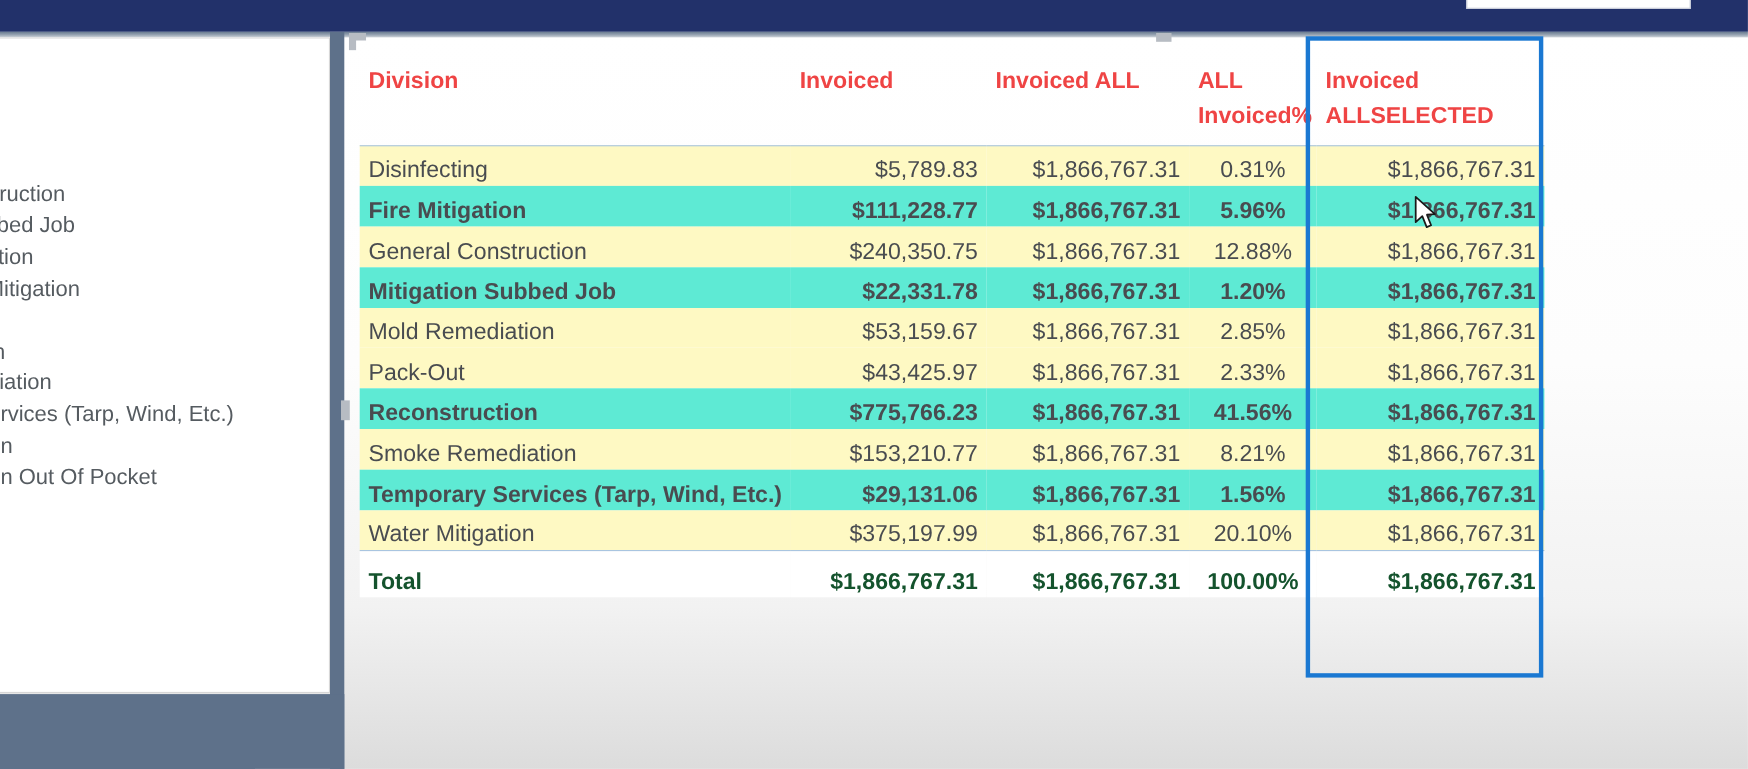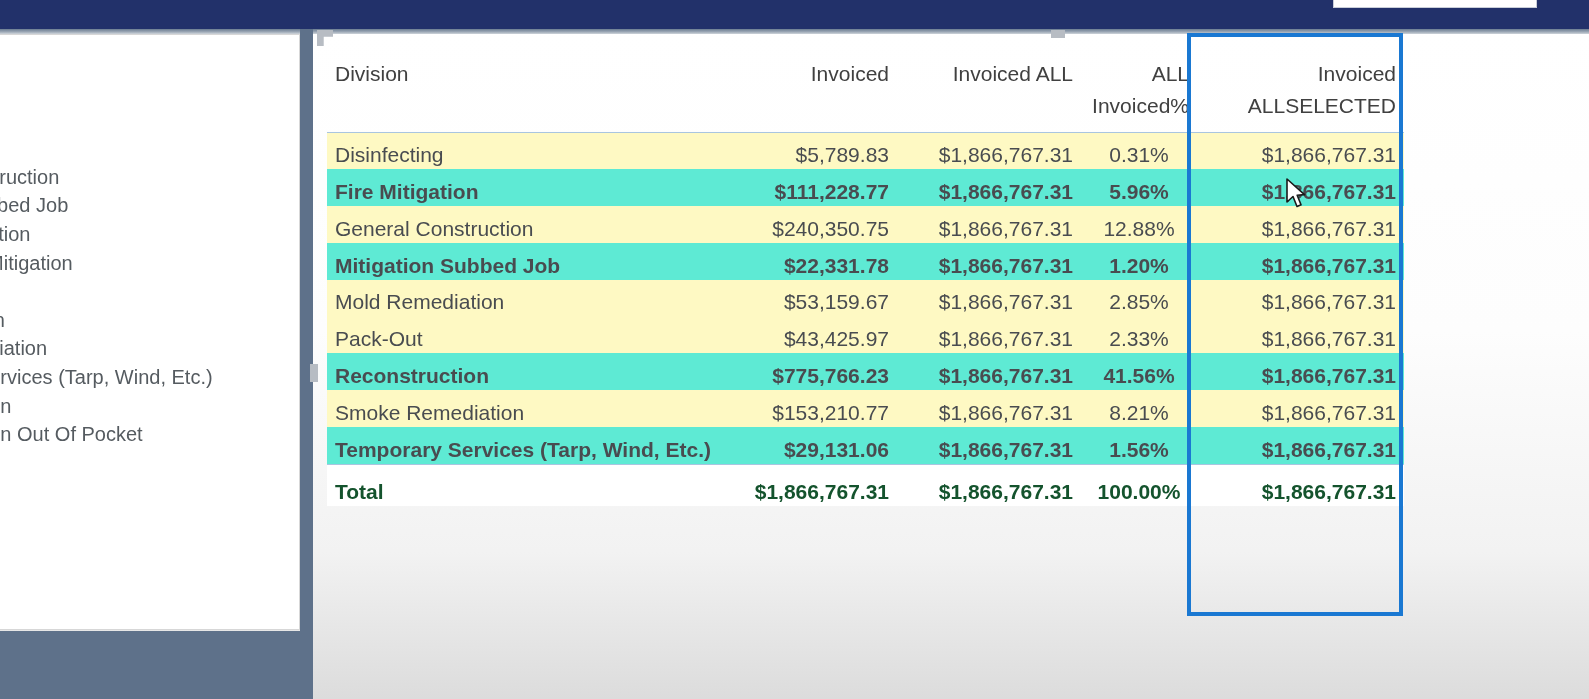--- a/index.html
+++ b/index.html
@@ -104,34 +104,34 @@
   }
   table.matrix th, table.matrix td {
     font-size: 21px;
     color: #494c50;
     padding: 0 8px;
     white-space: nowrap;
     vertical-align: bottom;
   }
   table.matrix thead th {
     height: 92px;
-    font-weight: normal;
-    color: #404040;
+    font-weight: bold;
+    color: #ef4444;
     vertical-align: top;
     padding-top: 18px;
     border-bottom: 1.5px solid #a9c5e0;
     line-height: 32px;
   }
   th.c-division, td.c-division { width: 392px; text-align: left; }
   th.c-invoiced, td.c-invoiced { width: 178px; text-align: right; }
   th.c-invall,  td.c-invall  { width: 184px; text-align: right; }
   th.c-pct,     td.c-pct     { width: 116px; text-align: center; }
   th.c-allsel,  td.c-allsel  { width: 207px; text-align: right; }
 
-  th.c-invoiced, th.c-invall, th.c-pct, th.c-allsel { text-align: right; }
+  th.c-invoiced, th.c-invall, th.c-pct, th.c-allsel { text-align: left; }
   th.c-invoiced > span, th.c-invall > span { display:inline-block; }
 
   table.matrix tbody tr { height: 36.9px; }
   table.matrix tbody tr.odd td { background: #fef9c3; }
   table.matrix tbody tr.even td { background: #5eead4; font-weight: bold; }
   table.matrix tbody td { padding-bottom: 2px; }
 
   tr.total-row td {
     background: #ffffff !important;
     font-weight: bold;
@@ -271,20 +271,27 @@
             <td class="c-pct">8.21%</td>
             <td class="c-allsel">$1,866,767.31</td>
           </tr>
           <tr class="even">
             <td class="c-division">Temporary Services (Tarp, Wind, Etc.)</td>
             <td class="c-invoiced">$29,131.06</td>
             <td class="c-invall">$1,866,767.31</td>
             <td class="c-pct">1.56%</td>
             <td class="c-allsel">$1,866,767.31</td>
           </tr>
+          <tr class="odd">
+            <td class="c-division">Water Mitigation</td>
+            <td class="c-invoiced">$375,197.99</td>
+            <td class="c-invall">$1,866,767.31</td>
+            <td class="c-pct">20.10%</td>
+            <td class="c-allsel">$1,866,767.31</td>
+          </tr>
           <tr class="total-row">
             <td class="c-division">Total</td>
             <td class="c-invoiced">$1,866,767.31</td>
             <td class="c-invall">$1,866,767.31</td>
             <td class="c-pct">100.00%</td>
             <td class="c-allsel">$1,866,767.31</td>
           </tr>
         </tbody>
     </table>
 

